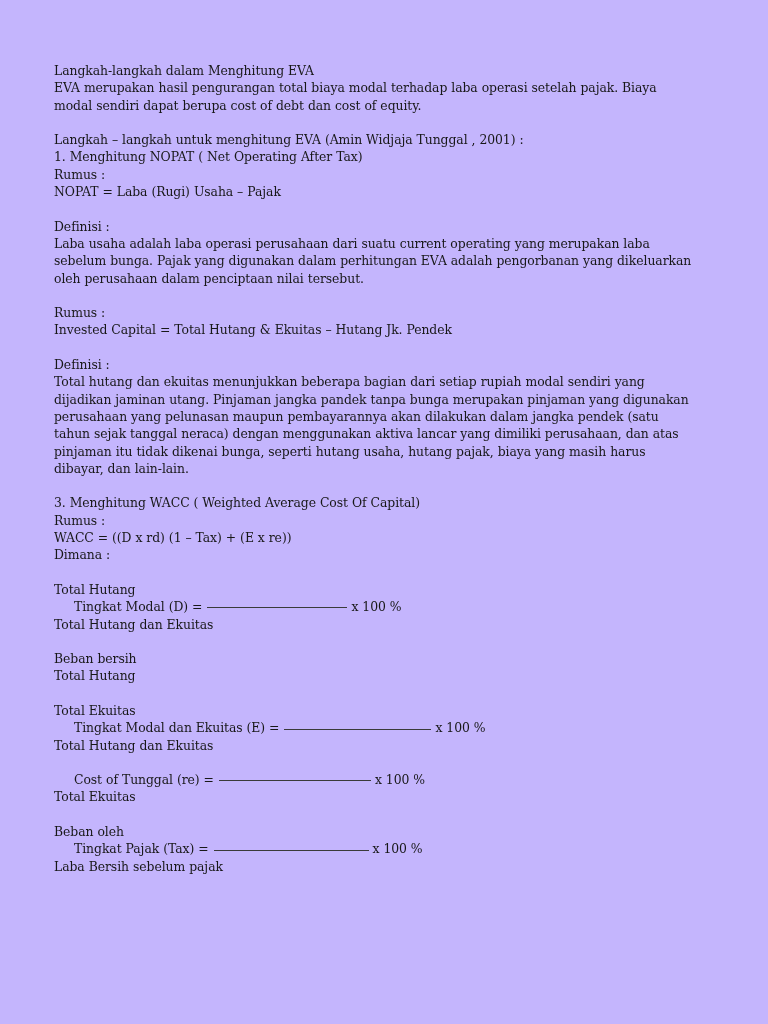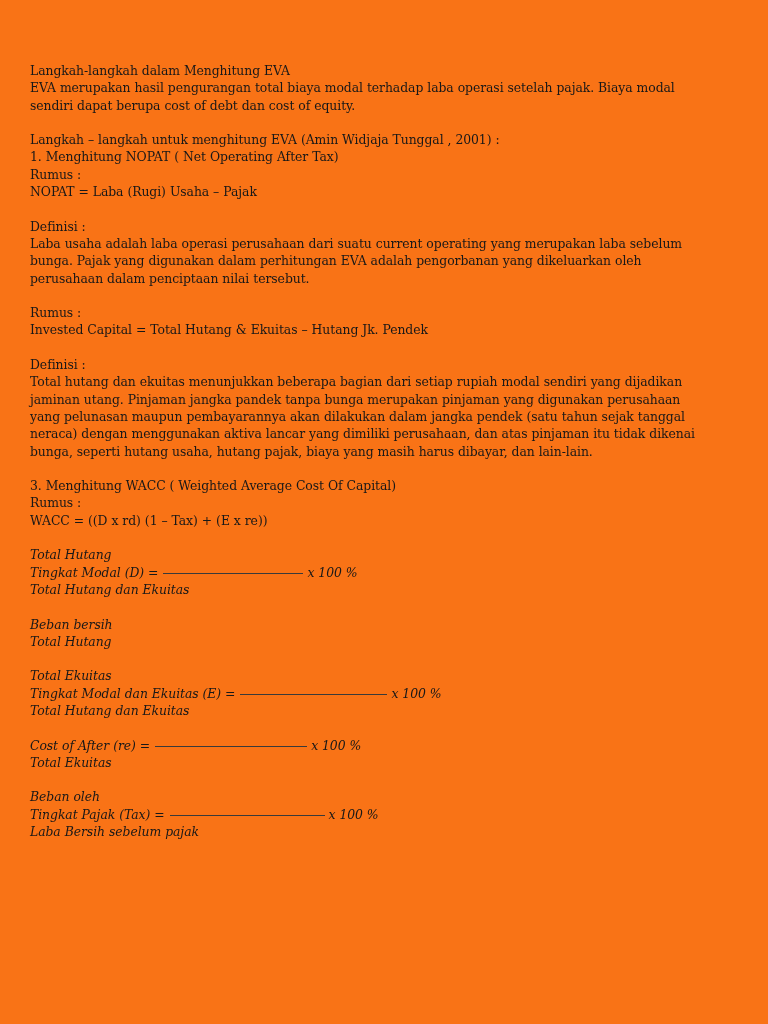--- a/index.html
+++ b/index.html
@@ -12,52 +12,52 @@
     width: 768px;
     height: 1024px;
     overflow: hidden;
     font-family: "DejaVu Serif", "Liberation Serif", serif;
     color: #181818;
   }
   .page {
     position: relative;
     width: 768px;
     height: 1024px;
-    background: #f97316;
+    background: #c4b5fd;
     box-sizing: border-box;
-    padding: 62px 71px 0 30px;
+    padding: 62px 71px 0 54px;
   }
   .doc-body {
     font-size: 12.4px;
     line-height: 17.3px;
     text-align: left;
     letter-spacing: -0.06px;
     word-spacing: 0.1px;
   }
   p.block {
     margin: 0;
     padding: 0;
   }
   .gap {
     height: 17.3px;
   }
   
   .formula {
     margin: 0;
     padding: 0;
-    font-style: italic;
   }
   .formula .num,
   .formula .den {
     display: block;
     white-space: pre;
   }
   .formula .midline {
     display: block;
     white-space: nowrap;
+    margin-left: 20px;
   }
   .rule {
     display: inline-block;
     vertical-align: 0.22em;
     height: 0;
     border-top: 1.15px solid #3a3a3a;
     margin: 0 4px 0 5px;
   }
   .nowrap { white-space: nowrap; }
 </style>
@@ -90,20 +90,21 @@
     <div class="gap"></div>
 
     <p class="block">Definisi :</p>
     <p class="block">Total hutang dan ekuitas menunjukkan beberapa bagian dari setiap rupiah modal sendiri yang dijadikan jaminan utang. Pinjaman jangka pandek tanpa bunga merupakan pinjaman yang digunakan perusahaan yang pelunasan maupun pembayarannya akan dilakukan dalam jangka pendek (satu tahun sejak tanggal neraca) dengan menggunakan aktiva lancar yang dimiliki perusahaan, dan atas pinjaman itu tidak dikenai bunga, seperti hutang usaha, hutang pajak, biaya yang masih harus dibayar, dan lain-lain.</p>
 
     <div class="gap"></div>
 
     <p class="block">3. Menghitung WACC ( Weighted Average Cost Of Capital)</p>
     <p class="block">Rumus :</p>
     <p class="block">WACC = ((D x rd) (1 – Tax) + (E x re))</p>
+    <p class="block">Dimana :</p>
 
     <div class="gap"></div>
 
     <div class="formula">
       <span class="num">Total Hutang</span>
       <span class="midline"><span>Tingkat Modal (D) =</span><span class="rule" style="width: 140px;"></span><span class="nowrap">x 100 %</span></span>
       <span class="den">Total Hutang dan Ekuitas</span>
     </div>
 
     <div class="gap"></div>
@@ -117,21 +118,21 @@
 
     <div class="formula">
       <span class="num">Total Ekuitas</span>
       <span class="midline"><span>Tingkat Modal dan Ekuitas (E) =</span><span class="rule" style="width: 147px;"></span><span class="nowrap">x 100 %</span></span>
       <span class="den">Total Hutang dan Ekuitas</span>
     </div>
 
     <div class="gap"></div>
 
     <div class="formula">
-      <span class="midline"><span>Cost of After (re) =</span><span class="rule" style="width: 152px;"></span><span class="nowrap">x 100 %</span></span>
+      <span class="midline"><span>Cost of Tunggal (re) =</span><span class="rule" style="width: 152px;"></span><span class="nowrap">x 100 %</span></span>
       <span class="den">Total Ekuitas</span>
     </div>
 
     <div class="gap"></div>
 
     <div class="formula">
       <span class="num">Beban oleh</span>
       <span class="midline"><span>Tingkat Pajak (Tax) =</span><span class="rule" style="width: 155px;"></span><span class="nowrap">x 100 %</span></span>
       <span class="den">Laba Bersih sebelum pajak</span>
     </div>

